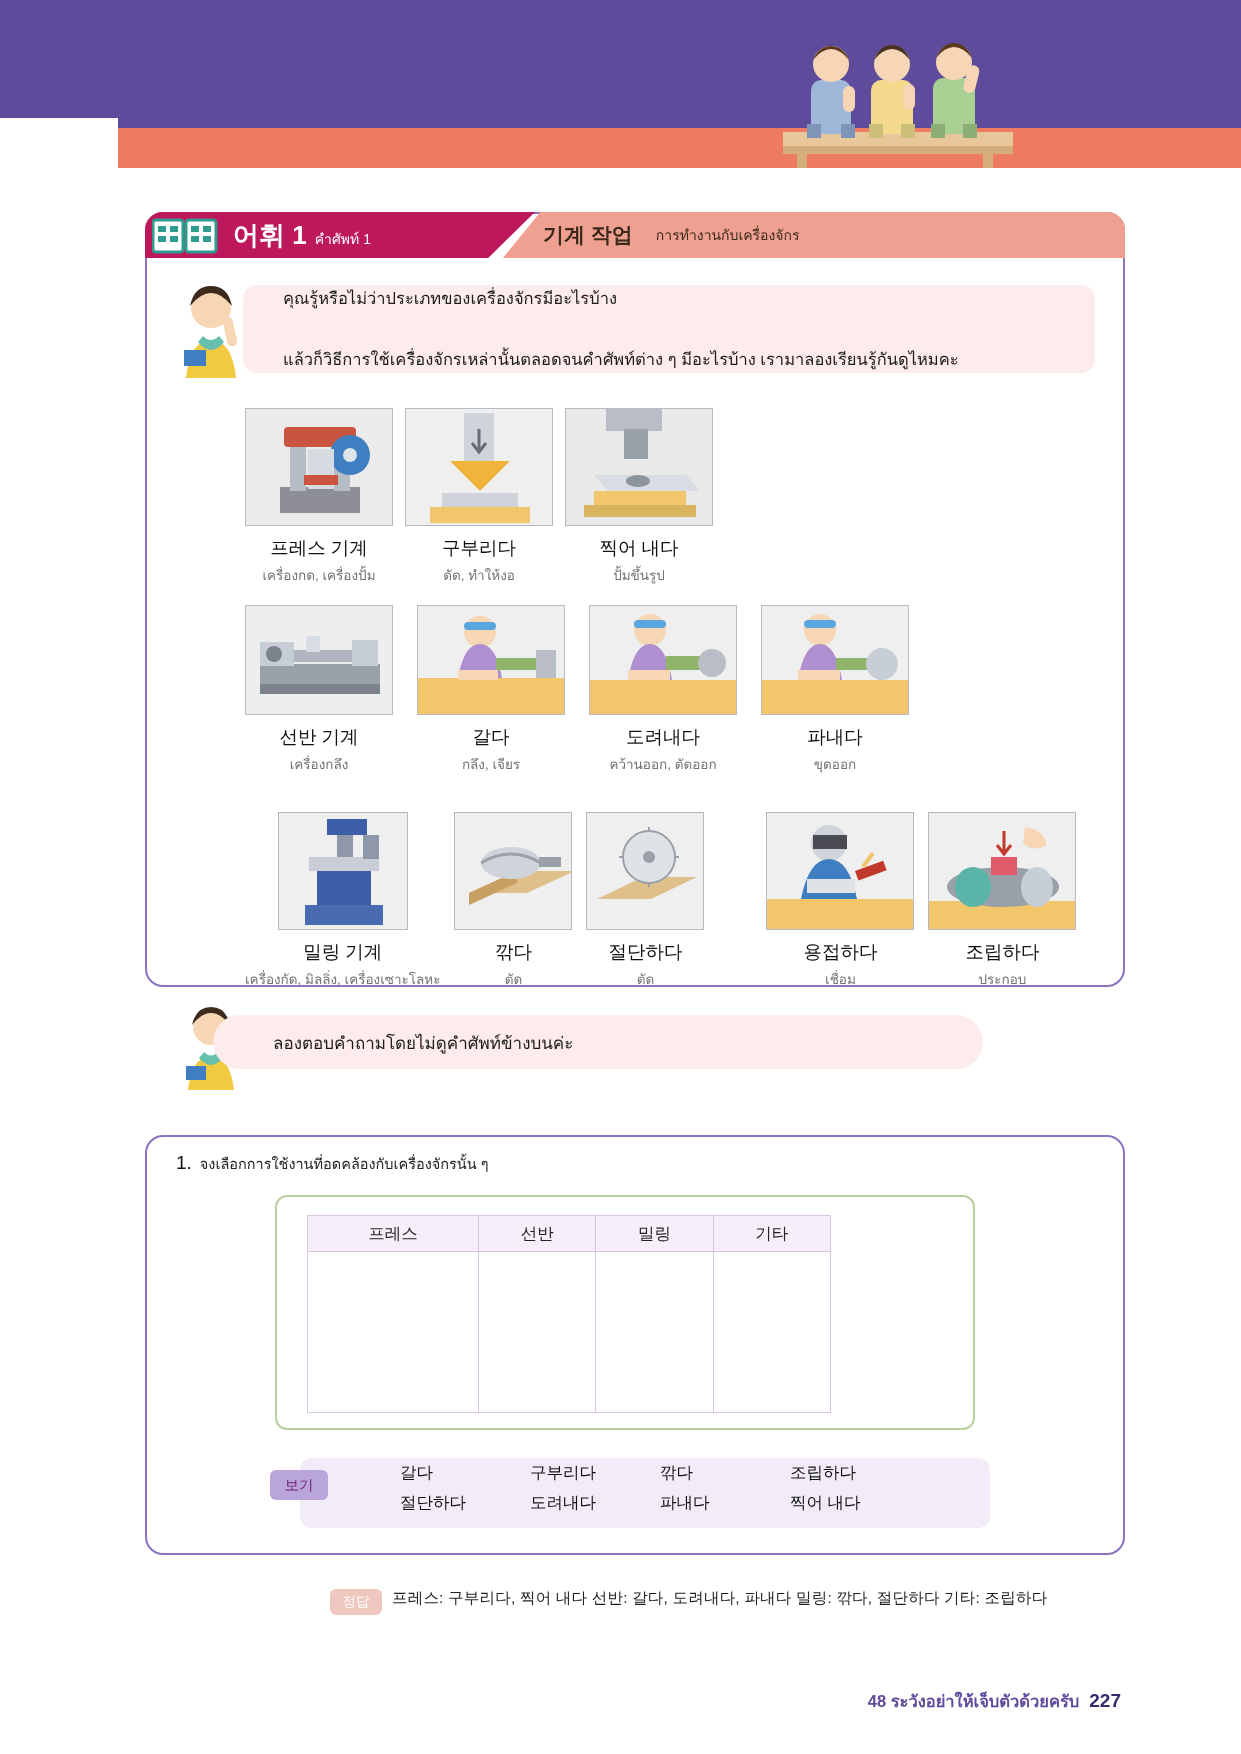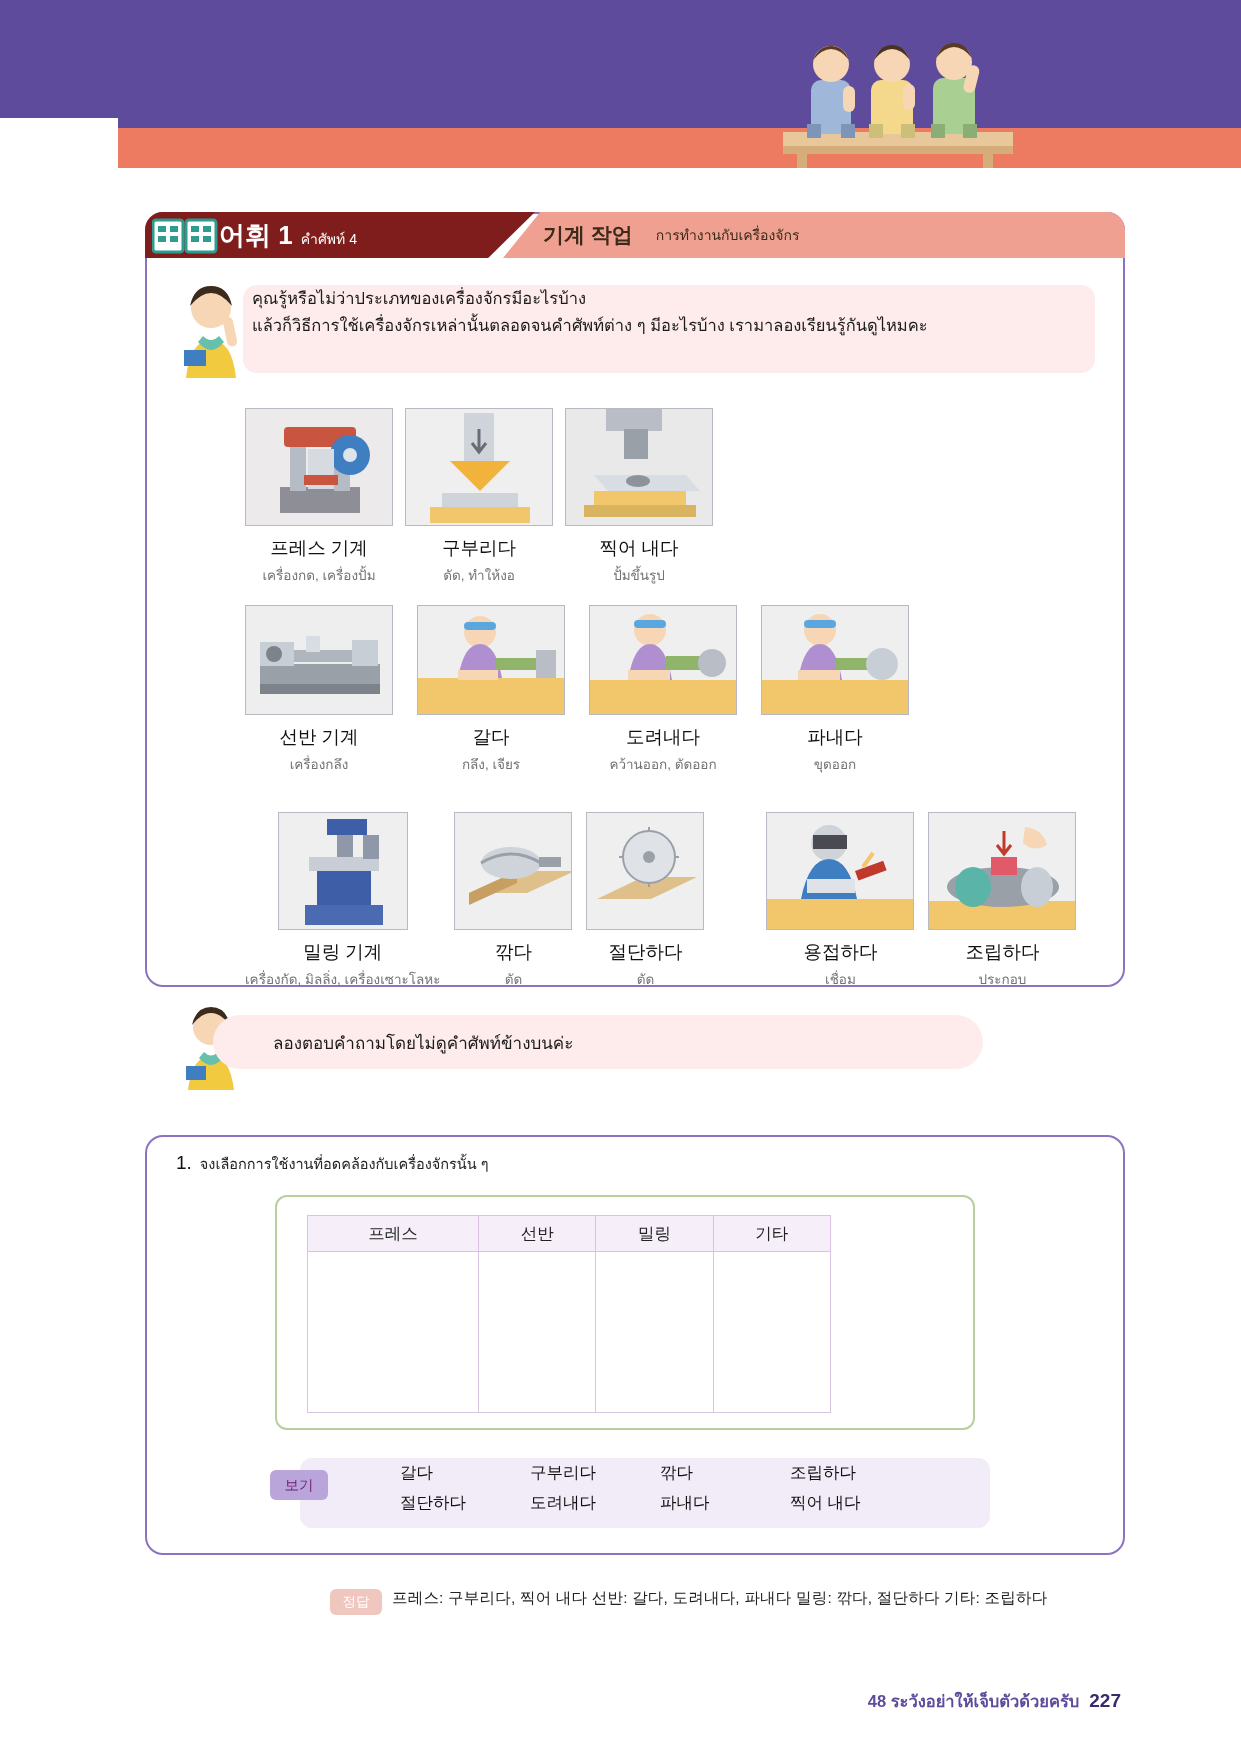--- a/index.html
+++ b/index.html
@@ -39,24 +39,25 @@
 
   
   .vocab-card {
     position: absolute; left: 145px; top: 212px; width: 980px; height: 775px;
     border: 2px solid #8b73c0;
     border-radius: 18px;
     background: #ffffff;
   }
   .vocab-tab {
     position: absolute; left: 145px; top: 212px; width: 390px; height: 46px;
-    background: #7f1d1d;
+    background: #be185d;
     border-radius: 18px 0 0 0;
     display: flex; align-items: center;
     clip-path: polygon(0 0, 100% 0, 88% 100%, 0 100%);
+    padding-left: 14px;
   }
   .vocab-tab-inner {
     display: flex; align-items: baseline; gap: 8px; padding-left: 74px; color: #fff;
   }
   .tab-kor { font-size: 26px; font-weight: bold; }
   .tab-thai { font-size: 14px; }
   .book-icon {
     position: absolute; left: 152px; top: 216px; width: 66px; height: 40px;
   }
   .vocab-tab-right {
@@ -67,22 +68,22 @@
     padding-left: 40px;
     clip-path: polygon(6% 0, 100% 0, 100% 100%, 0 100%);
   }
   .vocab-tab-right .kor { font-size: 21px; font-weight: bold; color: #3b2a1a; align-self: center;}
   .vocab-tab-right .thai { font-size: 14px; color: #3b2a1a; align-self: center;}
 
   
   .bubble {
     position: absolute; left: 243px; top: 285px; width: 852px; height: 88px;
     background: #fdeceb; border-radius: 14px;
-    display: flex; flex-direction: column; justify-content: flex-start;
-    padding: 0 9px;
+    display: flex; flex-direction: column; justify-content: space-between;
+    padding: 0 40px;
   }
   .bubble div { font-size: 16.5px; color: #1b1b1b; line-height: 1.65; }
   .teacher {
     position: absolute; left: 178px; top: 278px; width: 70px; height: 100px;
   }
 
   
   .grid-row { position: absolute; display: flex; }
   .cell { display: flex; flex-direction: column; align-items: center; }
   .thumb {
@@ -208,21 +209,21 @@
   <div class="vocab-card"></div>
 
   <div class="vocab-tab-right">
     <span class="kor">기계 작업</span>
     <span class="thai">การทำงานกับเครื่องจักร</span>
   </div>
 
   <div class="vocab-tab">
     <div class="vocab-tab-inner">
       <span class="tab-kor">어휘 1</span>
-      <span class="tab-thai">คำศัพท์ 4</span>
+      <span class="tab-thai">คำศัพท์ 1</span>
     </div>
   </div>
 
   <svg class="book-icon" viewBox="0 0 66 40">
     <rect x="1" y="4" width="30" height="32" rx="3" fill="#ffffff" stroke="#2e9c8e" stroke-width="3"></rect>
     <rect x="34" y="4" width="30" height="32" rx="3" fill="#ffffff" stroke="#2e9c8e" stroke-width="3"></rect>
     <g fill="#2e9c8e">
       <rect x="6" y="10" width="8" height="6"></rect>
         <rect x="18" y="10" width="8" height="6"></rect>
       <rect x="6" y="20" width="8" height="6"></rect>

